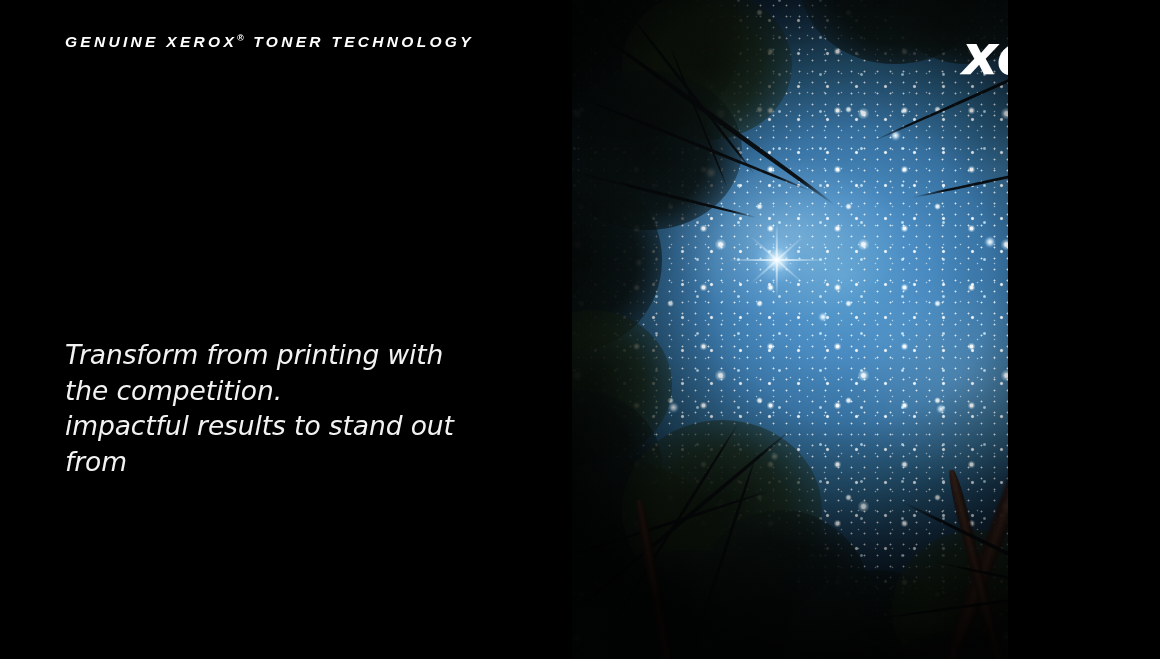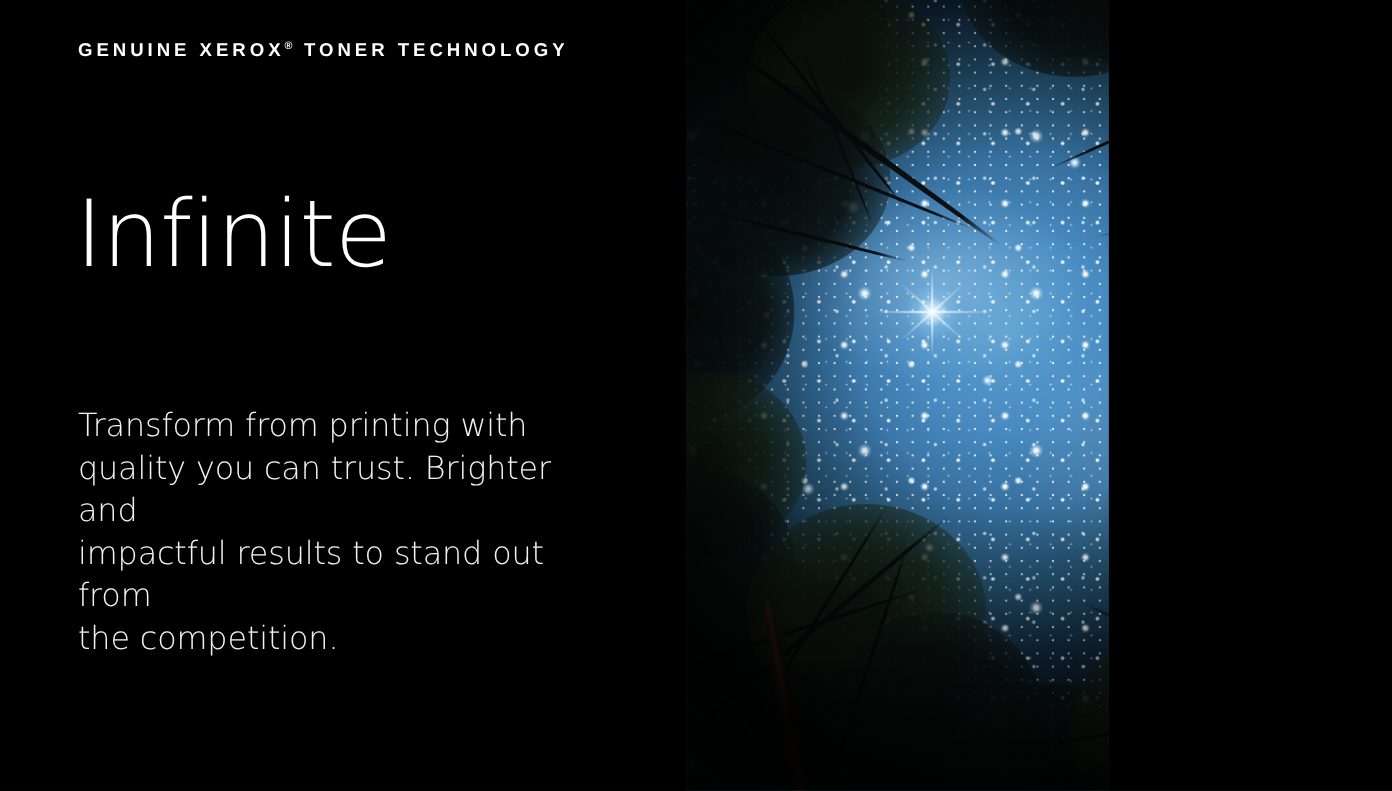--- a/index.html
+++ b/index.html
@@ -7,24 +7,25 @@
     padding: 0;
     background: #000000;
   }
   body {
     font-family: "Liberation Sans", sans-serif;
     -webkit-font-smoothing: antialiased;
   }
 
   .banner {
     position: relative;
-    width: 924px;
+    width: 1008px;
     height: 659px;
     background: #000000;
     overflow: hidden;
+    font-style: italic;
   }
 
   
   .text-panel {
     position: absolute;
     left: 0;
     top: 0;
     width: 572px;
     height: 659px;
     background: #000000;
@@ -341,26 +342,24 @@
     </div>
 
     <div class="sky-vignette"></div>
   </div>
 
   <div class="text-panel">
 
     <div class="eyebrow"><span>GENUINE XEROX</span><span class="reg">®</span><span> TONER TECHNOLOGY</span></div>
 
     <h1 class="headline">
-      <span class="hl-line">Infinite</span>
     </h1>
 
     <p class="subcopy">
       <span class="sc-line">Transform from printing with</span>
-      <span class="sc-line">quality you can trust. Brighter and</span>
+      <span class="sc-line">the competition.</span>
       <span class="sc-line">impactful results to stand out from</span>
-      <span class="sc-line">the competition.</span>
     </p>
   </div>
 
   <div class="logo"><span class="wordmark">xerox</span><span class="tm">™</span></div>
 
 </div>
 
 </body></html>

